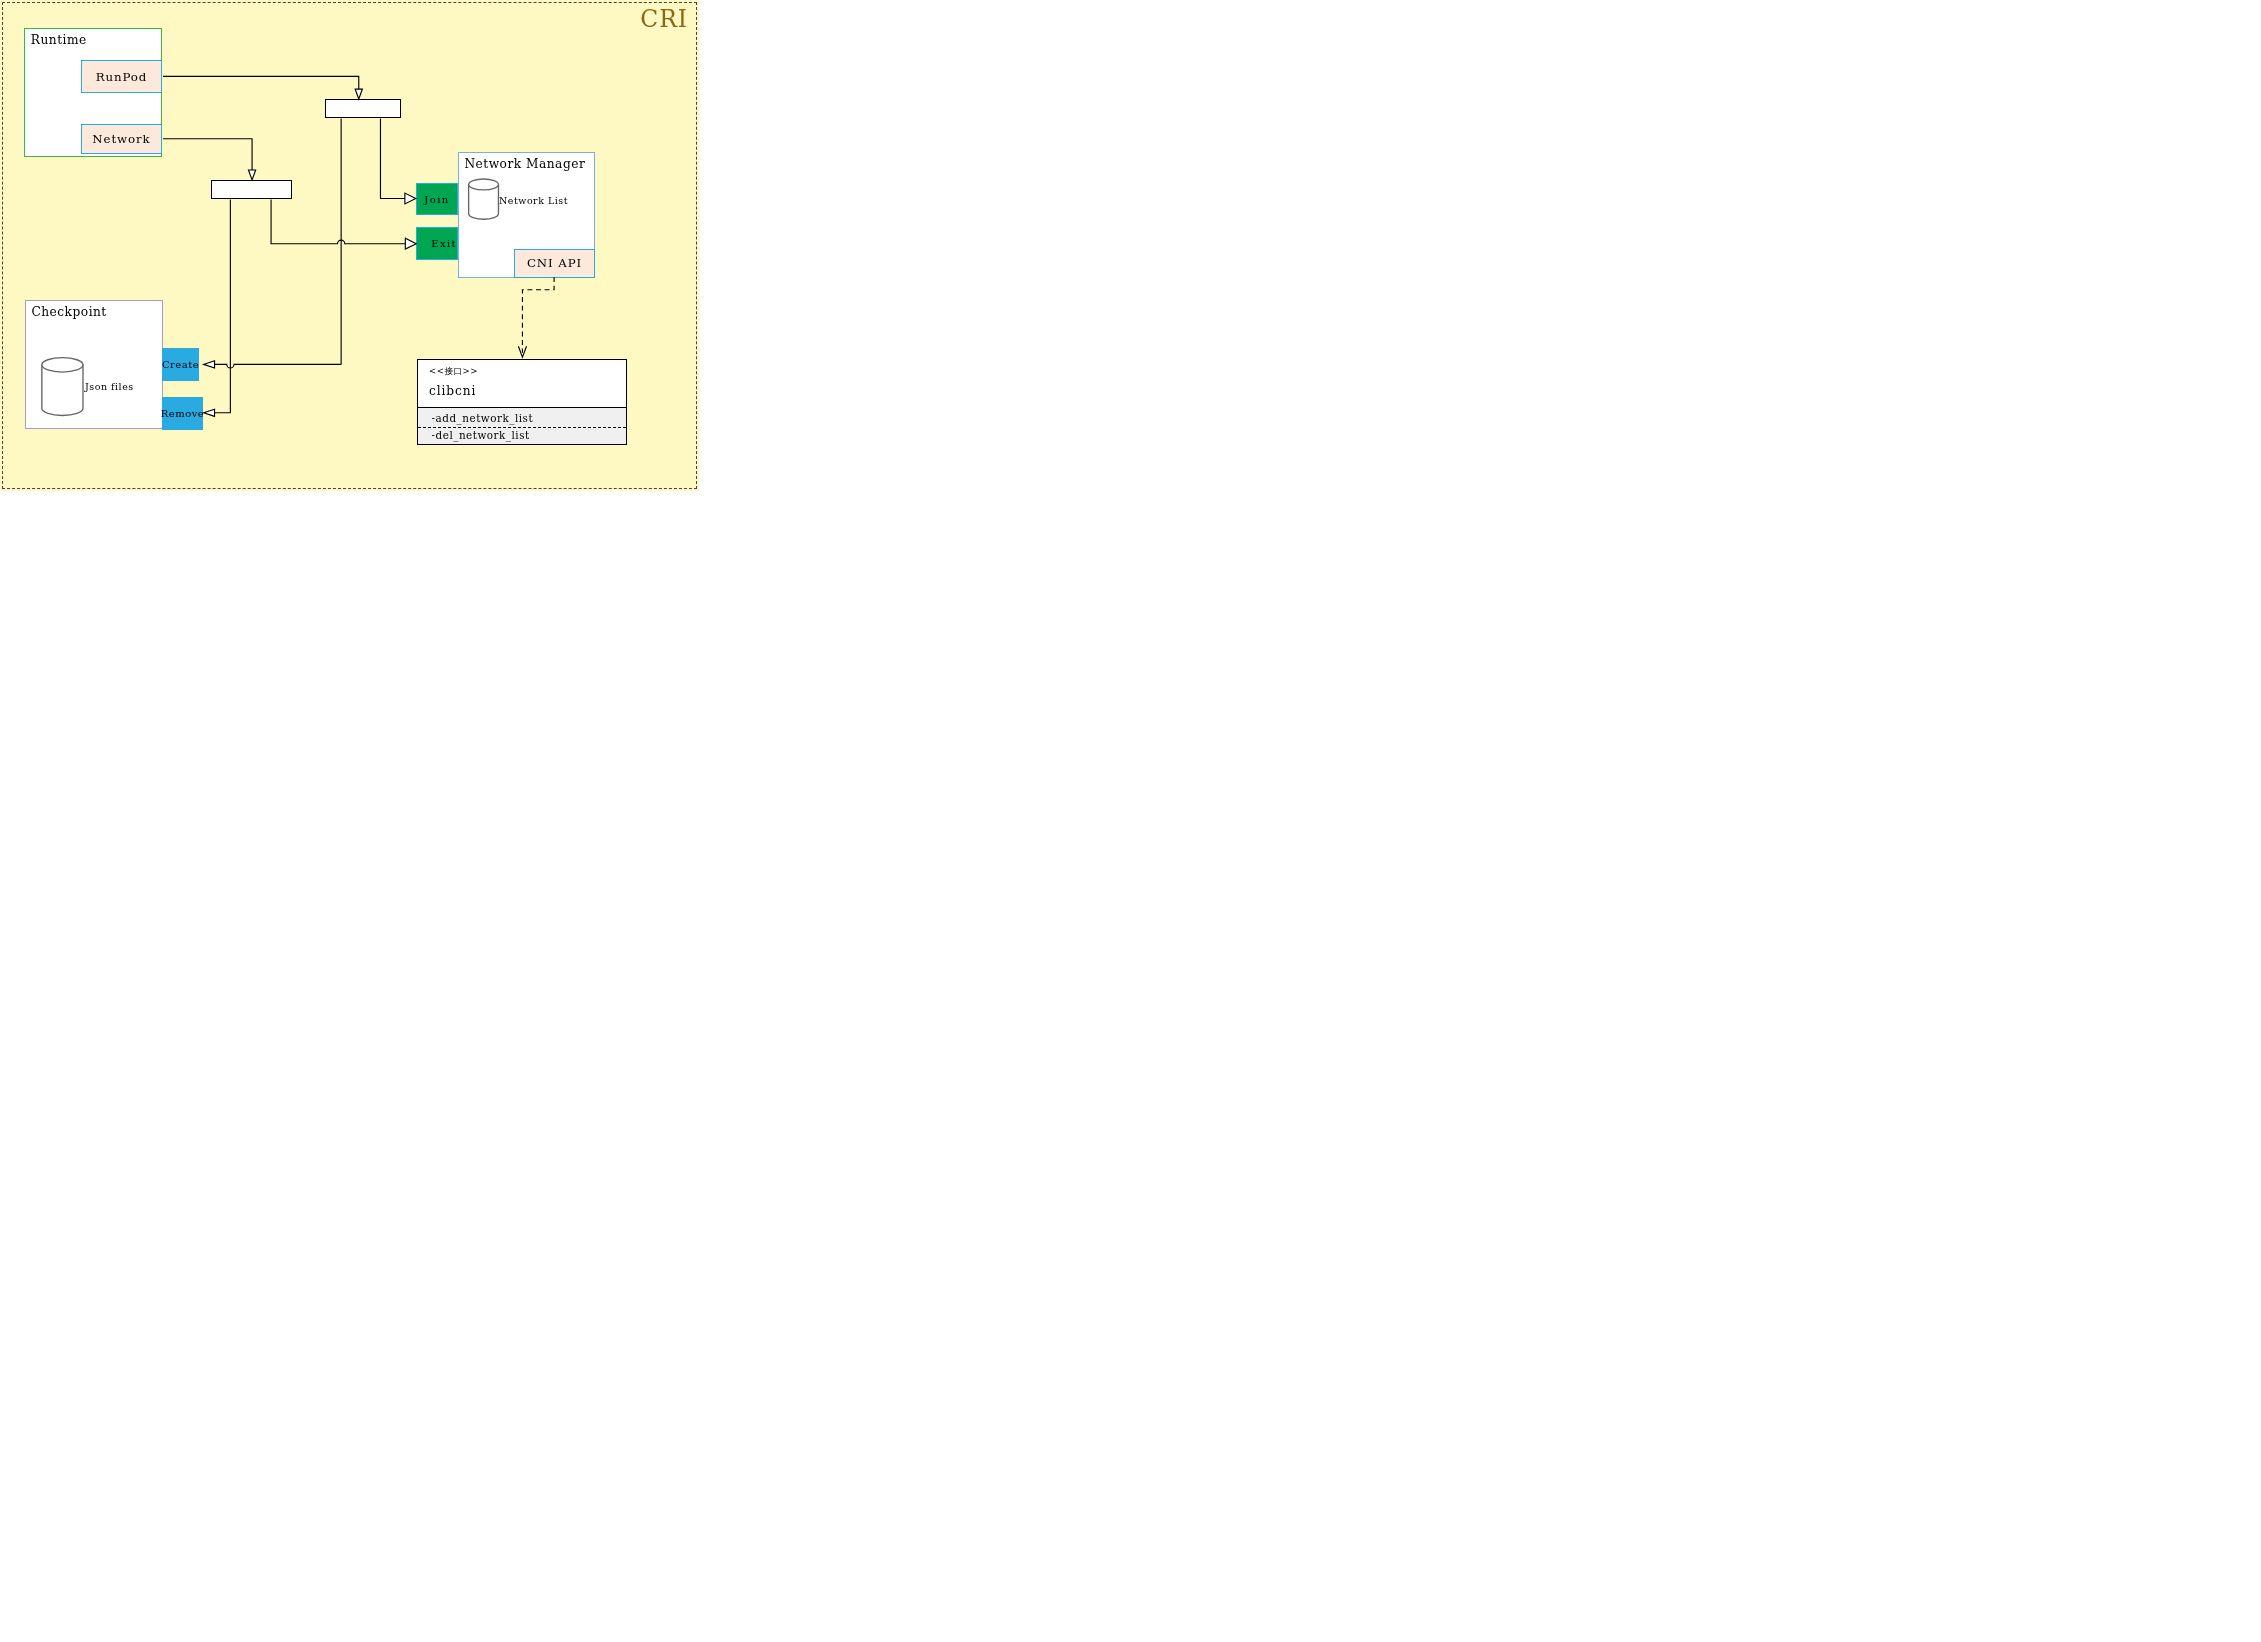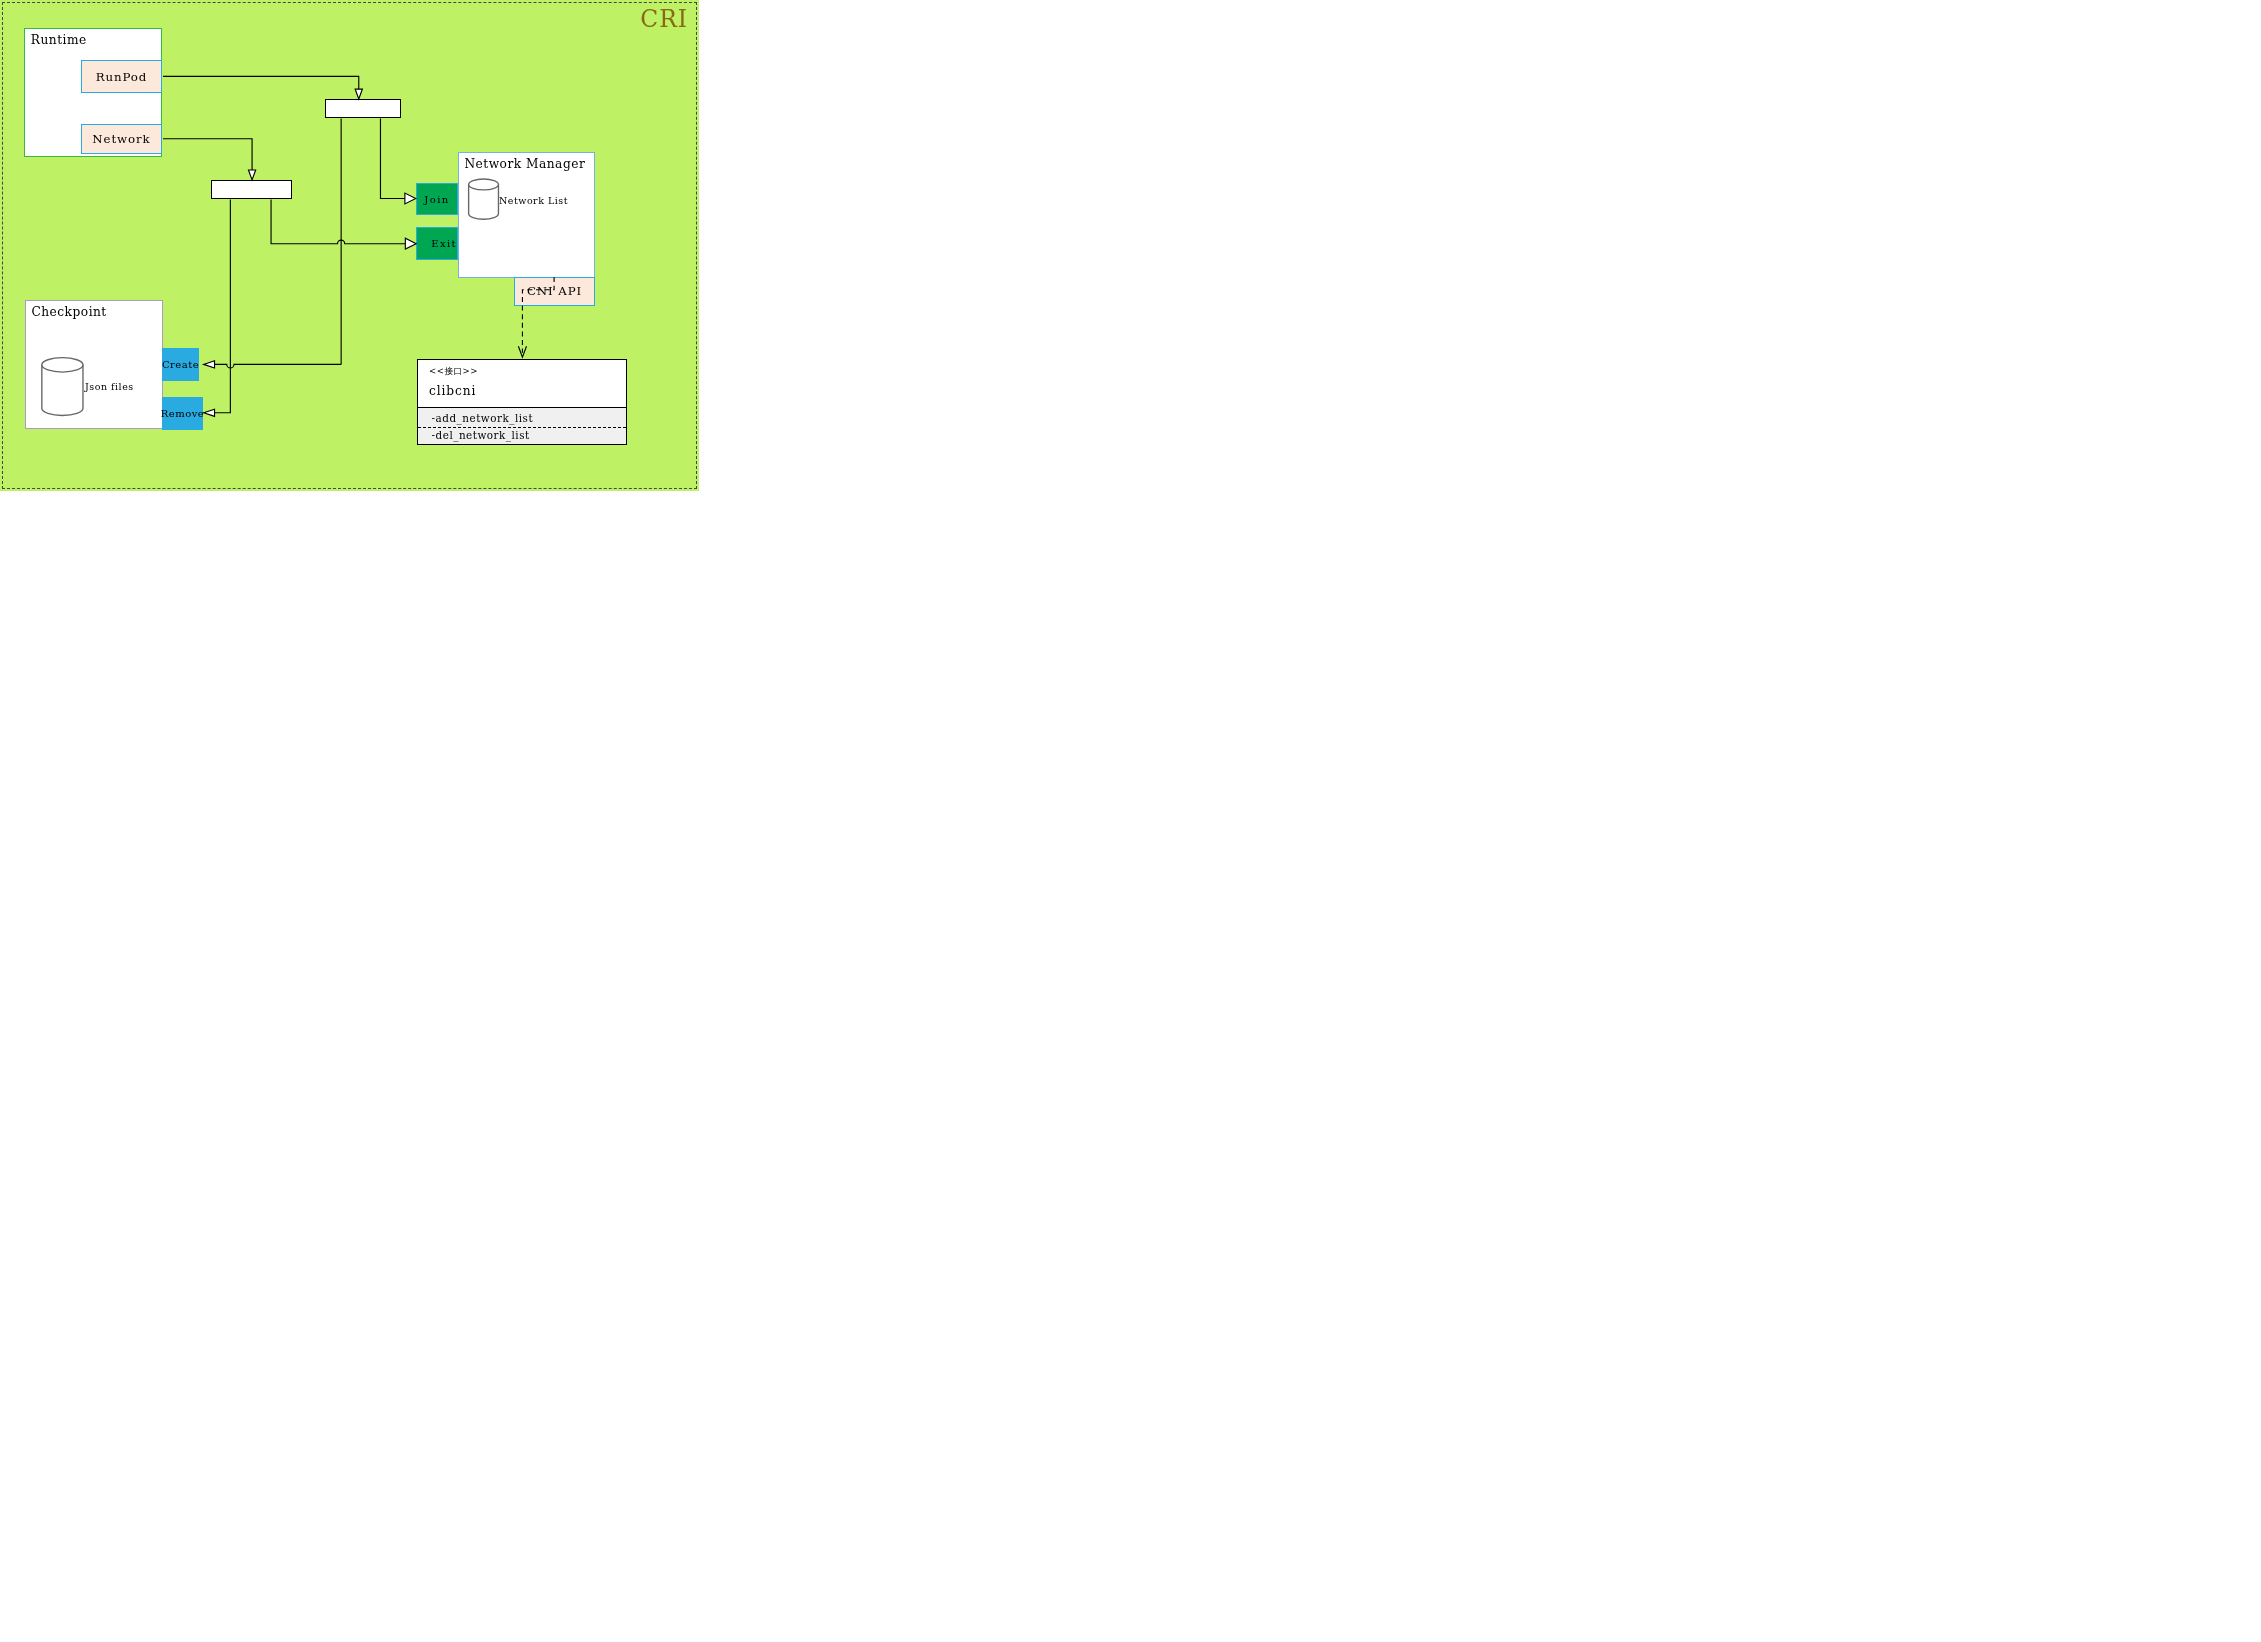--- a/index.html
+++ b/index.html
@@ -1,17 +1,17 @@
 <!DOCTYPE html>
 <html style="font-size:7.2px"><head>
 <meta charset="utf-8">
 <style>
   html,body{margin:0;padding:0;background:#fff;}
   body{font-family:"DejaVu Serif","Liberation Serif",serif;color:#000;}
-  #canvas{position:relative;width:699px;height:491px;background:#bef264;overflow:hidden;}
+  #canvas{position:relative;width:699px;height:491px;background:#fef9c3;overflow:hidden;}
   #frame{position:absolute;left:1.8px;top:1.8px;right:1.8px;bottom:1.8px;border:0.9px dashed #444;}
   .abs{position:absolute;box-sizing:border-box;}
   .box-title{position:absolute;left:5.4px;top:3.6px;font-size:12.2px;letter-spacing:0.5px;white-space:nowrap;}
   .chip{display:flex;align-items:center;justify-content:center;white-space:nowrap;}
   .peach{background:#FCE9DB;border:0.7px solid #29ABE2;font-size:11.8px;letter-spacing:0.9px;}
   .green{background:#00A651;border:0.7px solid #29ABE2;font-size:10px;letter-spacing:1.4px;}
   .blue{background:#29ABE2;border:none;font-size:10px;letter-spacing:0.5px;}
   .bar{border:1.1px solid #000;background:#fff;}
   .side-label{position:absolute;font-size:9.5px;letter-spacing:0.5px;white-space:nowrap;}
   #cri-title{position:absolute;top:5.4px;right:11px;font-size:23.5px;letter-spacing:0.9px;color:#8B6914;}
@@ -51,21 +51,21 @@
   <div class="abs" style="left:458px;top:152px;width:137px;height:126px;border:0.7px solid #75B1E0;background:#fff;">
     <div class="box-title">Network Manager</div>
   </div>
   <div class="side-label" style="left:499px;top:195px;">Network List</div>
   <div class="abs chip green" style="left:416px;top:183px;width:42px;height:32px;">
     <span>Join</span>
   </div>
   <div class="abs chip green" style="left:416px;top:227px;width:42px;height:33px;justify-content:flex-end;">
     <span>Exit</span>
   </div>
-  <div class="abs chip peach" style="left:514px;top:249px;width:81px;height:28.5px;margin-top:28px;">
+  <div class="abs chip peach" style="left:514px;top:249px;width:81px;height:28.5px;">
     <span>CNI API</span>
   </div>
 
   <div class="abs" style="left:25px;top:300px;width:138px;height:129px;border:0.7px solid #A79CC8;background:#fff;">
     <div class="box-title">Checkpoint</div>
   </div>
   <div class="side-label" style="left:85px;top:381px;">Json files</div>
   <div class="abs chip blue" style="left:162px;top:348px;width:37px;height:33px;">
     <span>Create</span>
   </div>

